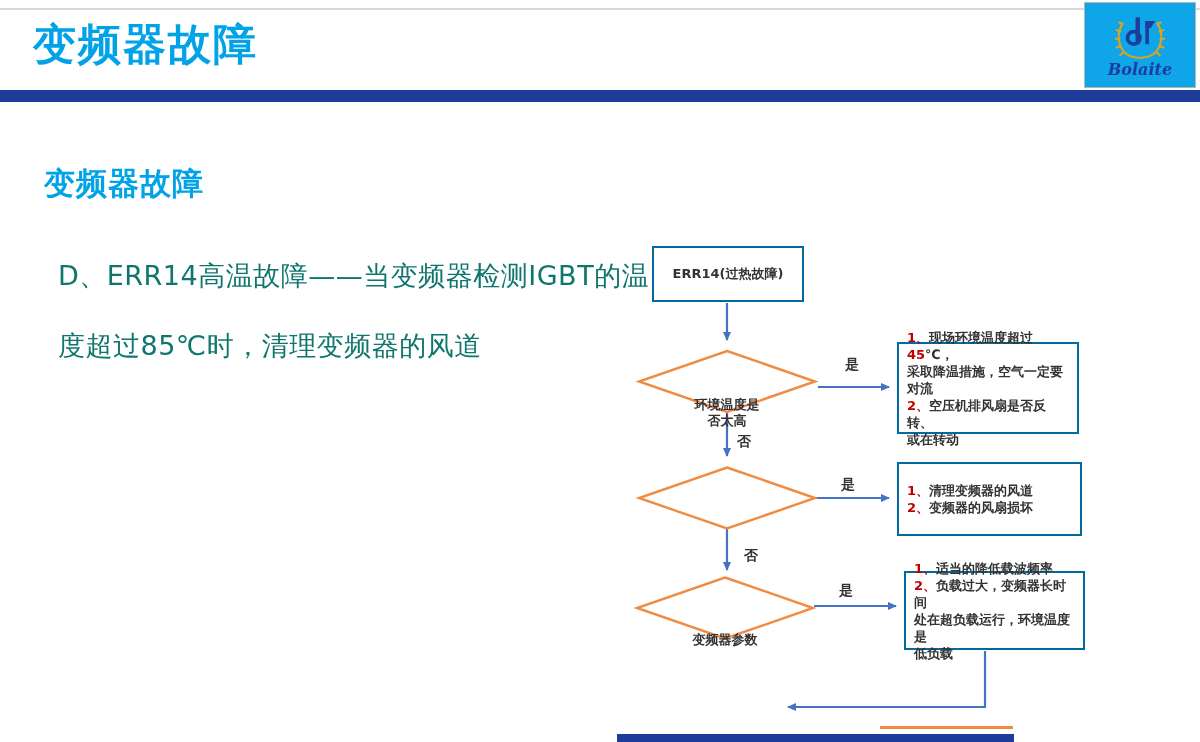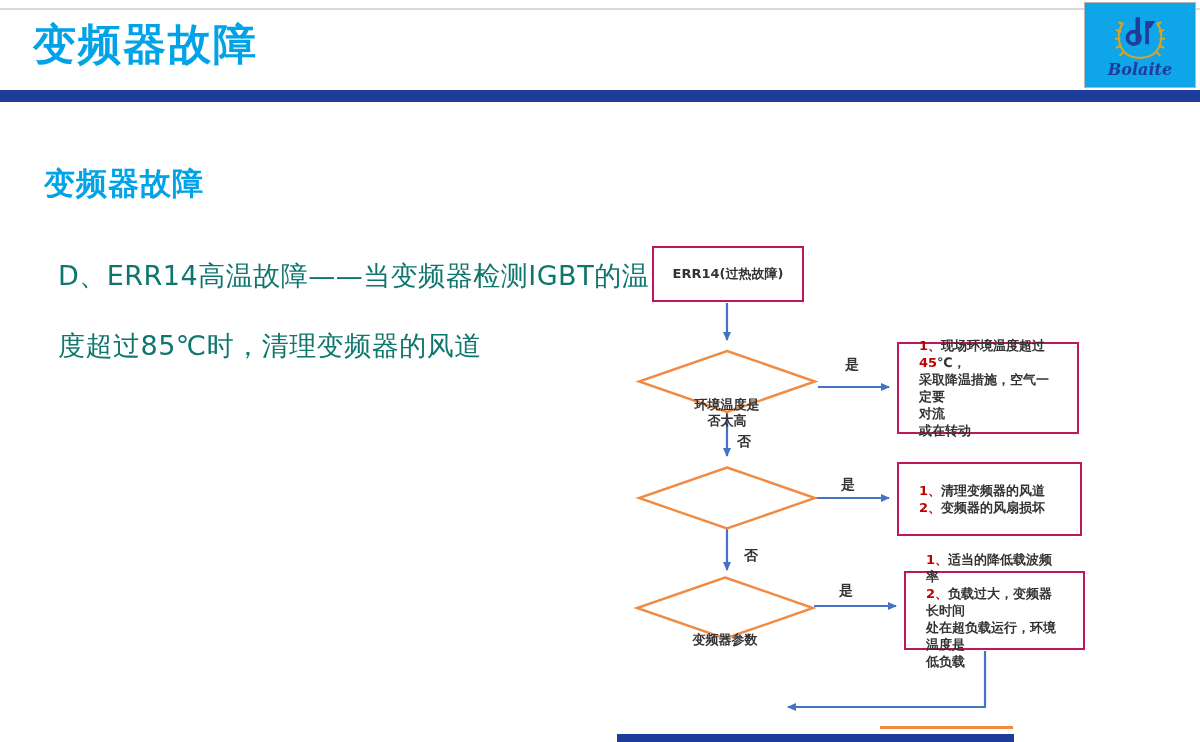--- a/index.html
+++ b/index.html
@@ -14,25 +14,25 @@
              align-items:center;justify-content:center;z-index:3;}
   .logo-brand{font-family:"DejaVu Serif",serif;font-style:italic;font-weight:bold;
               font-size:16px;color:#1F3C9B;margin-top:-2px;}
   .section-title{position:absolute;left:44px;top:163px;font-size:31px;font-weight:bold;
                  color:#00A2E8;letter-spacing:1px;}
   .body-line{position:absolute;left:58px;font-size:27px;color:#0f766e;letter-spacing:.5px;}
   .body-line.l1{top:258px;}
   .body-line.l2{top:328px;}
 
   .flow-svg{position:absolute;left:0;top:0;z-index:1;}
-  .fbox{position:absolute;border:2px solid #be185d;background:#fff;box-sizing:border-box;
+  .fbox{position:absolute;border:2px solid #0369a1;background:#fff;box-sizing:border-box;
         z-index:2;color:#333;font-size:13px;font-weight:600;}
   .fbox.center{display:flex;align-items:center;justify-content:center;text-align:center;}
   .fbox.list{display:flex;flex-direction:column;justify-content:center;
-             padding:4px 20px;line-height:17px;}
+             padding:4px 8px;line-height:17px;}
   .start-box{left:652px;top:246px;width:152px;height:56px;}
   .res-box1{left:897px;top:342px;width:182px;height:92px;}
   .res-box2{left:897px;top:462px;width:185px;height:74px;}
   .res-box3{left:904px;top:571px;width:181px;height:79px;}
   .end-box{left:672px;top:682px;width:103px;height:45px;}
   .dec-label{position:absolute;width:160px;text-align:center;z-index:2;color:#333;
              font-size:13px;font-weight:600;line-height:16px;margin-top:32px;}
   .dec1{left:647px;top:365px;}
   .dec2{left:647px;top:482px;}
   .dec3{left:645px;top:600px;}
@@ -112,20 +112,21 @@
   <div class="yn yes1">是</div>
   <div class="yn yes2">是</div>
   <div class="yn yes3">是</div>
   <div class="yn no1">否</div>
   <div class="yn no2">否</div>
 
   <div class="fbox list res-box1">
     <div class="rline"><span class="num">1、</span>现场环境温度超过<span class="num">45</span>℃，</div>
     <div class="rline">采取降温措施，空气一定要</div>
     <div class="rline">对流</div>
+    <div class="rline"><span class="num">2、</span>空压机排风扇是否反转、</div>
     <div class="rline">或在转动</div>
   </div>
 
   <div class="fbox list res-box2">
     <div class="rline"><span class="num">1、</span>清理变频器的风道</div>
     <div class="rline"><span class="num">2、</span>变频器的风扇损坏</div>
   </div>
 
   <div class="fbox list res-box3">
     <div class="rline"><span class="num">1、</span>适当的降低载波频率</div>

